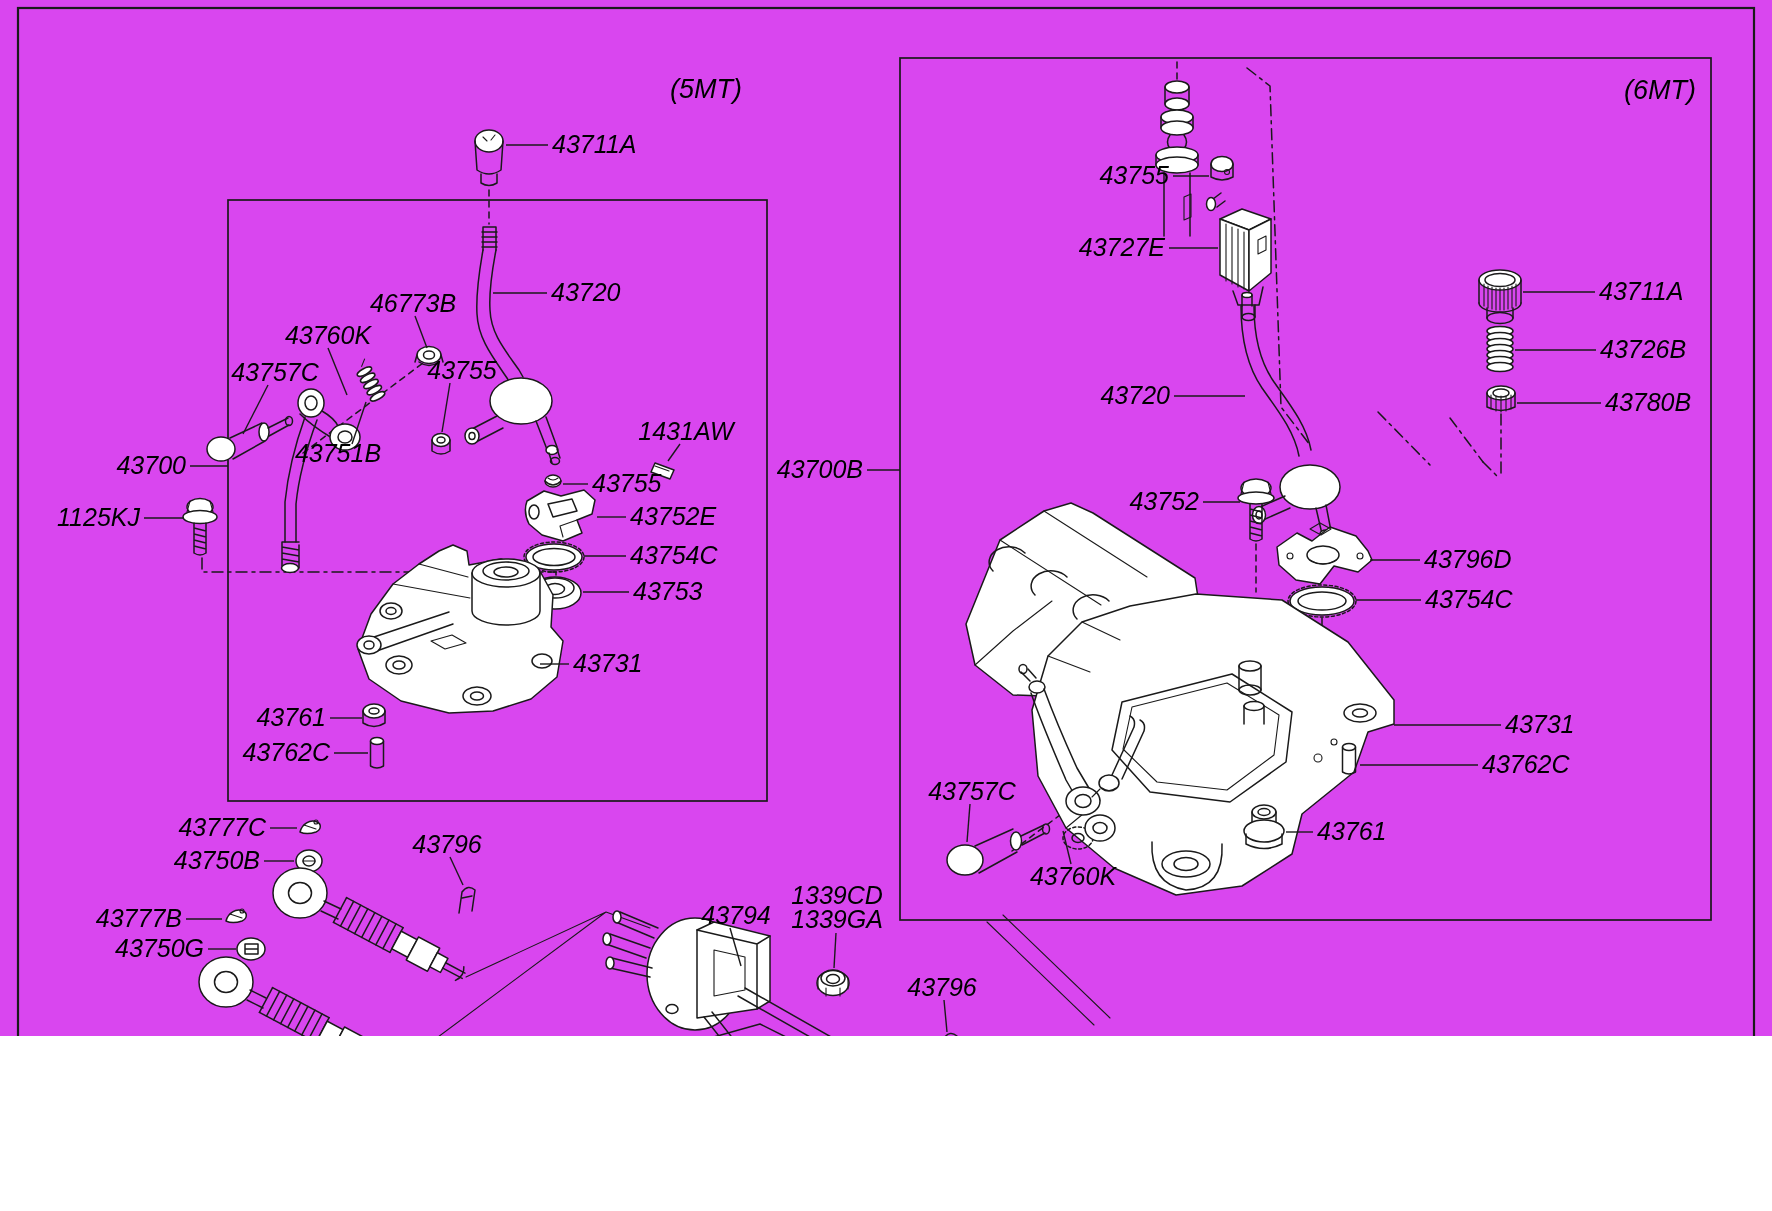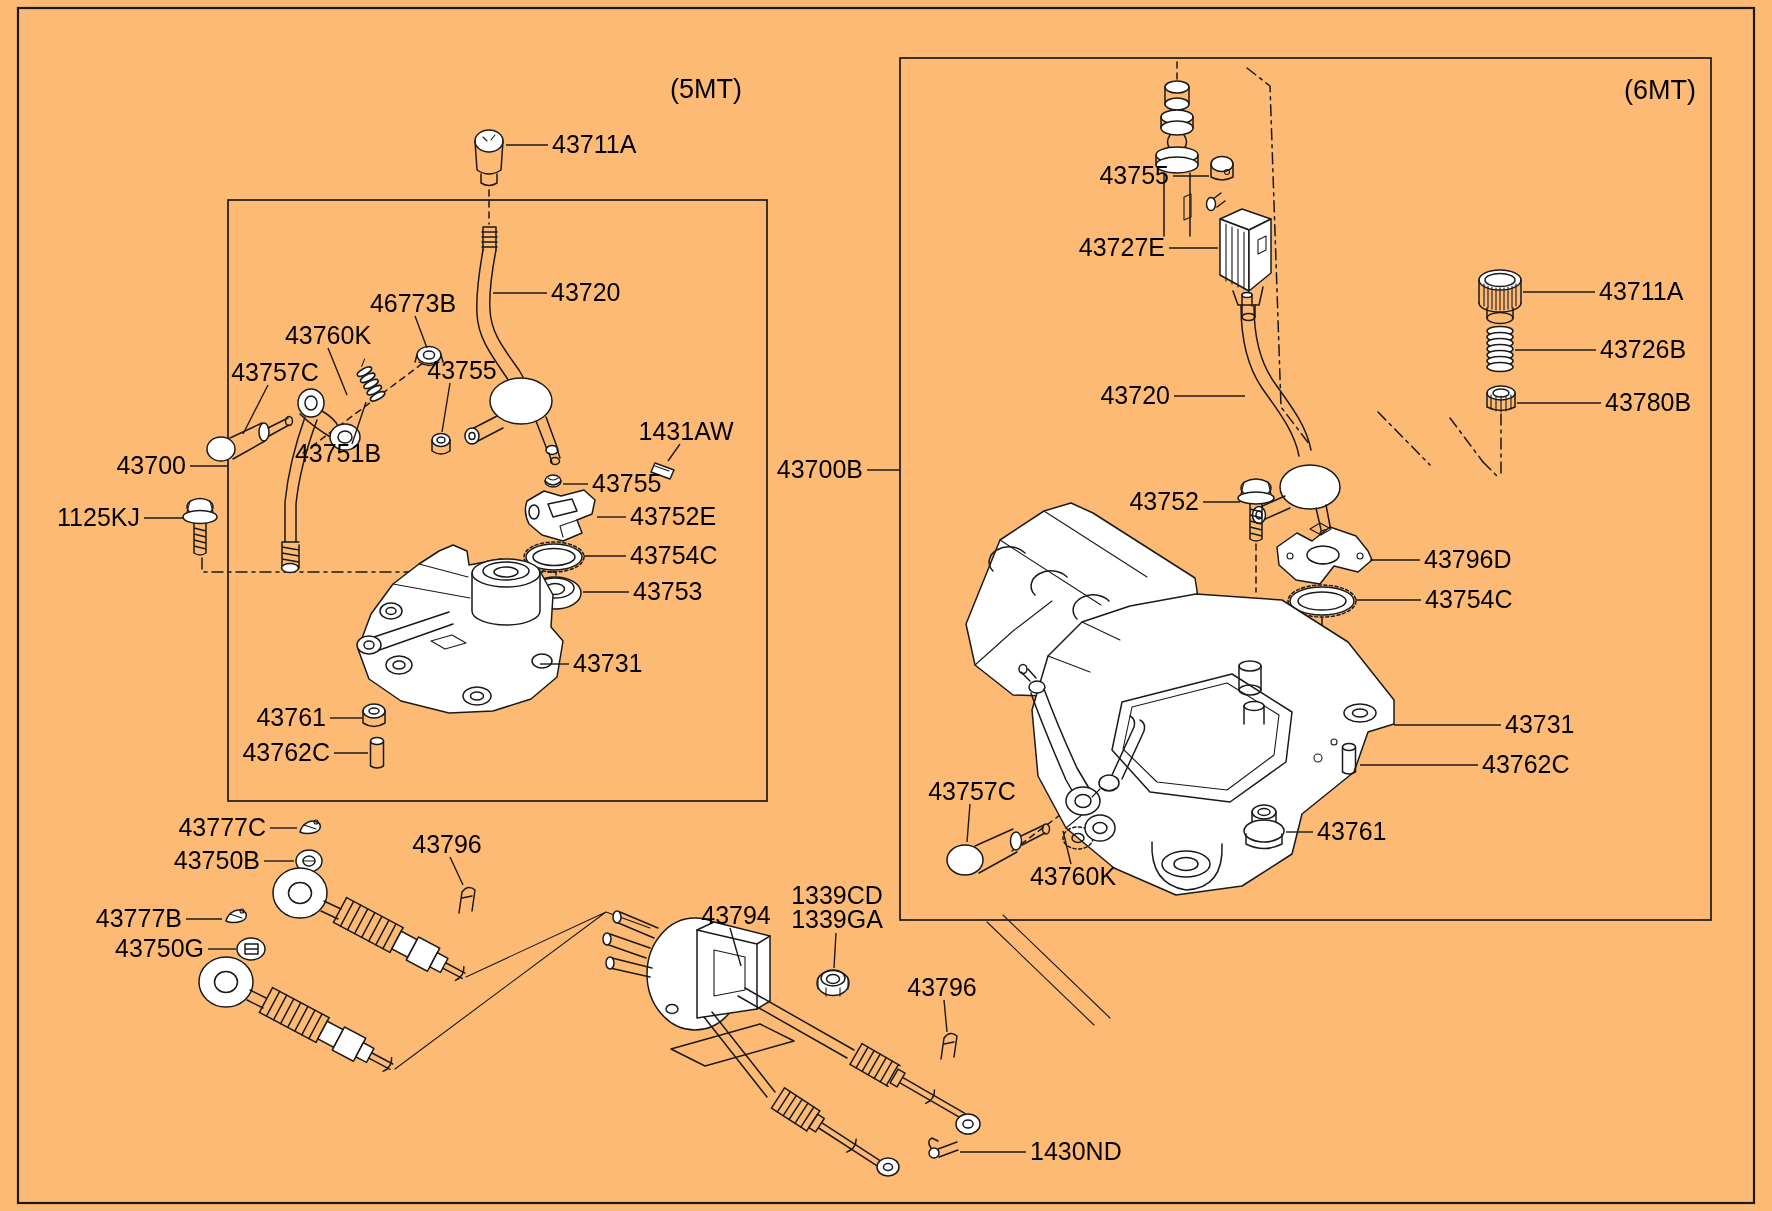--- a/index.html
+++ b/index.html
@@ -1,16 +1,16 @@
 <!DOCTYPE html>
 <html><head>
 <meta charset="utf-8">
 <style>
   html,body{margin:0;padding:0;background:#fff;}
-  #stage{width:1772px;height:1211px;position:relative;background:#fdba74;}
+  #stage{width:1772px;height:1036px;position:relative;background:#d946ef;font-style:italic;}
   svg{display:block;}
   .ln{stroke:#1a1a1a;stroke-width:1.5;fill:none;stroke-linecap:round;stroke-linejoin:round;}
   .fw{fill:#ffffff;}
   .thin{stroke-width:1.1;}
   .dash{stroke-dasharray:11 5 3 5;}
   .dash2{stroke-dasharray:6 5;}
   .teeth{stroke-dasharray:3 2.6;}
   .leader{stroke:#1a1a1a;stroke-width:1.4;fill:none;}
   .plabel{font-family:"Liberation Sans",sans-serif;font-size:25px;fill:#000;}
   .plabel.big{font-size:27px;}

